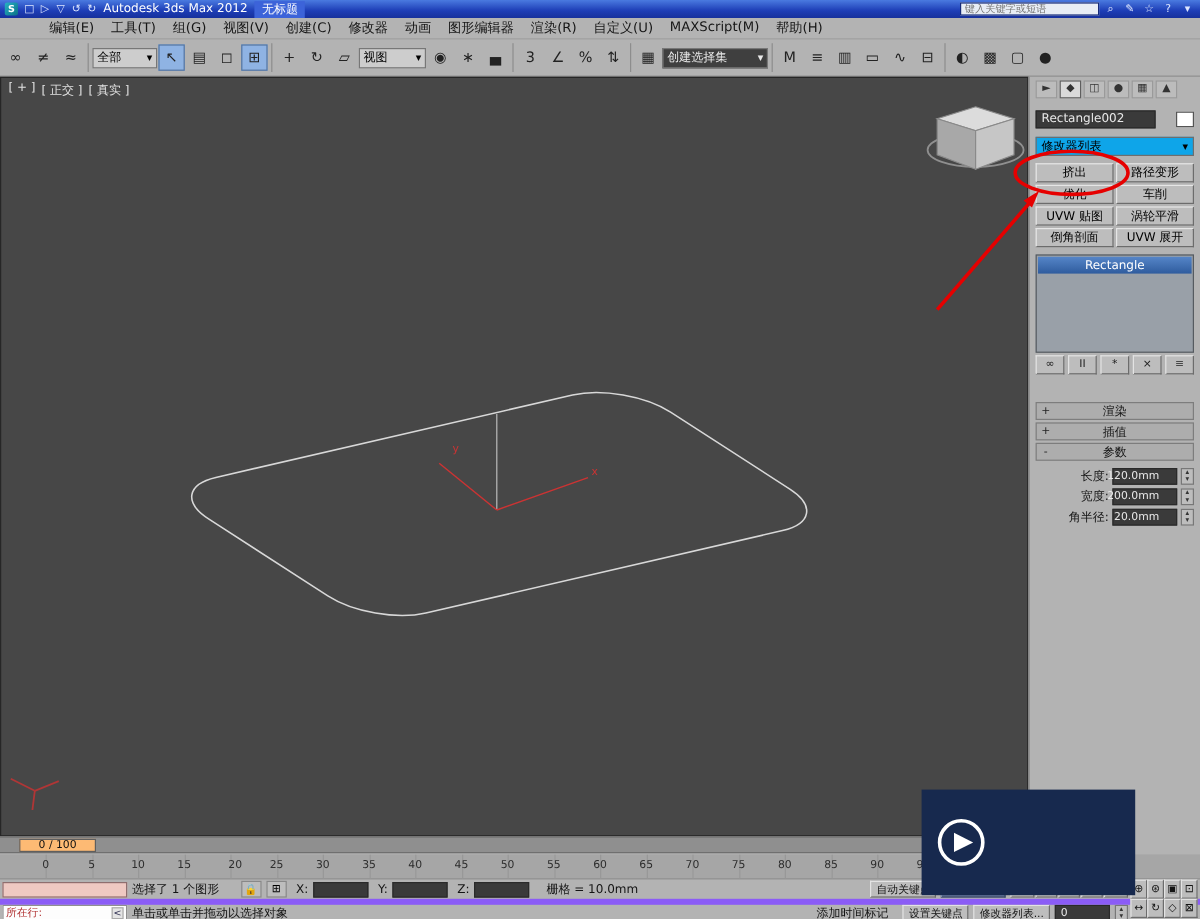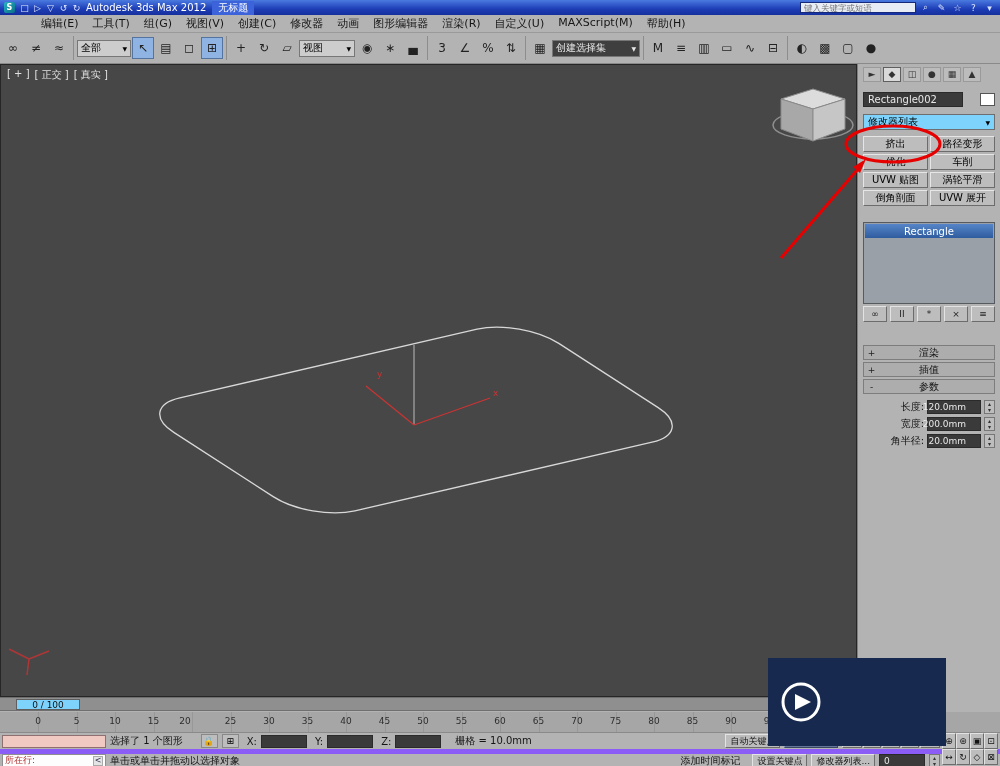--- a/index.html
+++ b/index.html
@@ -34,41 +34,41 @@
   #vpsvg{position:absolute;left:0;top:0}
 
   
   #panel{position:absolute;left:857px;top:64px;width:143px;height:633px;background:var(--ui);border-left:1px solid #7f7f7f;padding:2px 5px}
   .ptabs{display:flex;gap:2px;height:16px;margin-bottom:10px;align-items:center}
   .ptab{width:18px;height:15px;display:flex;align-items:center;justify-content:center;font-size:9px;color:#333;border:1px solid #9a9a9a;background:#bcbcbc}
   .ptab.active{background:#d9d9d9;border-color:#5f5f5f}
   .name-row{display:flex;gap:17px;margin-bottom:7px;align-items:center}
   .name-input{flex:1;width:100px;height:15px;background:var(--field,#3a3a3a);border:1px solid #2a2a2a;color:#e8e8e8;font-size:10px;padding:0 4px;font-family:inherit}
   .swatch{width:16px;height:13px;background:#fff;border:1px solid #555}
-  .modlist{height:16px;background:#7dd3fc;border:1px solid #6e6e6e;display:flex;align-items:center;justify-content:space-between;font-size:10px;padding:0 4px;margin-bottom:6px}
-  .modgrid{display:grid;grid-template-columns:1fr 1fr;gap:2px;margin-bottom:16px}
+  .modlist{height:16px;background:#0ea5e9;border:1px solid #6e6e6e;display:flex;align-items:center;justify-content:space-between;font-size:10px;padding:0 4px;margin-bottom:6px}
+  .modgrid{display:grid;grid-template-columns:1fr 1fr;gap:2px;margin-bottom:6px}
   .modbtn{height:16px;background:#bdbdbd;border:1px solid;border-color:#e6e6e6 #6c6c6c #6c6c6c #e6e6e6;font-size:10px;display:flex;align-items:center;justify-content:center;white-space:nowrap;overflow:hidden}
   .stack{height:82px;background:#99a0a8;border:1px solid #565b60;margin-bottom:2px;padding:1px;overflow:hidden}
   .stackrow{height:14px;font-size:10px;display:flex;align-items:center;justify-content:center;color:#111}
   .stackrow.sel{background:linear-gradient(180deg,#5585c8,var(--sel,#2f5c9e));color:#fff}
   .stacktools{display:flex;height:17px;margin-bottom:22px;justify-content:space-between}
   .stool{width:24px;height:16px;background:#bdbdbd;border:1px solid;border-color:#e3e3e3 #6c6c6c #6c6c6c #e3e3e3;font-size:9px;display:flex;align-items:center;justify-content:center;color:#222}
   .rollout{height:15px;background:#adadad;border:1px solid #7d7d7d;display:flex;align-items:center;margin-bottom:2px;font-size:10px;position:relative}
   .rsign{position:absolute;left:3px;top:1px;width:9px;height:11px;font-size:9px;display:flex;align-items:center;justify-content:center;color:#222}
   .rlabel{flex:1;text-align:center;color:#141414}
   .params{padding-top:4px}
   .prm{display:flex;align-items:center;gap:3px;margin-bottom:3px;justify-content:flex-end}
   .plabel{font-size:10px;color:#141414;white-space:nowrap}
   .pfield{width:54px;height:14px;background:var(--field);color:#e8e8e8;font-size:9px;display:flex;align-items:center;justify-content:flex-end;padding:0 14px;border:1px solid #2a2a2a}
   .spin{width:11px;height:14px;display:flex;flex-direction:column;background:#bdbdbd;border:1px solid #777}
   .sup,.sdn{flex:1;font-size:6px;line-height:6px;display:flex;align-items:center;justify-content:center;color:#333}
 
   
   #trackslider{position:absolute;left:0;top:697px;width:857px;height:14px;background:#8f8f8f;border-top:1px solid #6f6f6f;border-bottom:1px solid #6f6f6f}
-  #slider-btn{position:absolute;left:16px;top:1px;width:64px;height:11px;background:#7dd3fc;border:1px solid #5f5f5f;font-size:9px;text-align:center;line-height:10px;color:#111}
+  #slider-btn{position:absolute;left:16px;top:1px;width:64px;height:11px;background:#fdba74;border:1px solid #5f5f5f;font-size:9px;text-align:center;line-height:10px;color:#111}
   #ruler{position:absolute;left:0;top:712px;width:1000px;height:21px;background:#a6a6a6;border-bottom:1px solid #8a8a8a;overflow:hidden}
   .tickline{position:absolute;top:0;width:1px;height:21px;background:#989898}
   .ticklabel{position:absolute;top:4px;transform:translateX(-50%);font-size:9px;color:#2e2e2e}
 
   
   #status1{position:absolute;left:0;top:733px;width:1000px;height:16px;background:var(--ui);display:flex;align-items:center;padding:0 60px 0 2px;gap:4px;overflow:hidden}
   #status2{position:absolute;left:0;top:749px;width:1000px;height:17px;background:var(--ui);display:flex;align-items:flex-start;padding:0 60px 0 2px;gap:4px;border-top:5px solid #8b5cf6;overflow:hidden}
   .macrobox{width:104px;min-width:104px;height:13px;background:#efc9c2;border:1px solid #8f6f6f}
   .listenerbox{width:104px;min-width:104px;height:13px;background:#fdfdfd;border:1px solid #8f8f8f;display:flex;align-items:center;justify-content:space-between;font-size:9px;color:#b03030;padding:0 2px}
   .lbtn{font-size:8px;color:#335;border:1px solid #aaa;background:#e4e4e4;width:10px;height:10px;display:flex;align-items:center;justify-content:center}
@@ -309,21 +309,21 @@
   <div id="ruler">
       <div class="tickline" style="left: 38px;"></div>
       <div class="ticklabel" style="left: 38px;">0</div>
       <div class="tickline" style="left: 76.5px;"></div>
       <div class="ticklabel" style="left: 76.5px;">5</div>
       <div class="tickline" style="left: 115px;"></div>
       <div class="ticklabel" style="left: 115px;">10</div>
       <div class="tickline" style="left: 153.5px;"></div>
       <div class="ticklabel" style="left: 153.5px;">15</div>
       <div class="tickline" style="left: 192px;"></div>
-      <div class="ticklabel" style="left: 185px;">20</div>
+      <div class="ticklabel" style="left: 196px;">20</div>
       <div class="tickline" style="left: 230.5px;"></div>
       <div class="ticklabel" style="left: 230.5px;">25</div>
       <div class="tickline" style="left: 269px;"></div>
       <div class="ticklabel" style="left: 269px;">30</div>
       <div class="tickline" style="left: 307.5px;"></div>
       <div class="ticklabel" style="left: 307.5px;">35</div>
       <div class="tickline" style="left: 346px;"></div>
       <div class="ticklabel" style="left: 346px;">40</div>
       <div class="tickline" style="left: 384.5px;"></div>
       <div class="ticklabel" style="left: 384.5px;">45</div>

